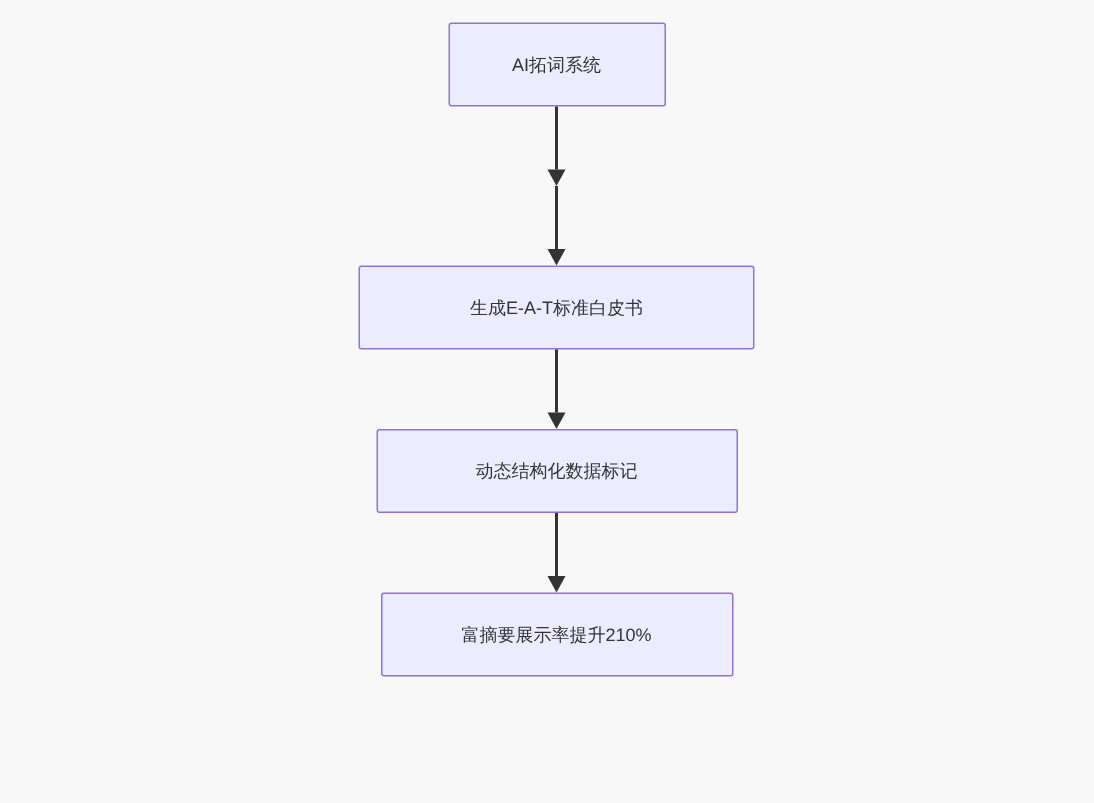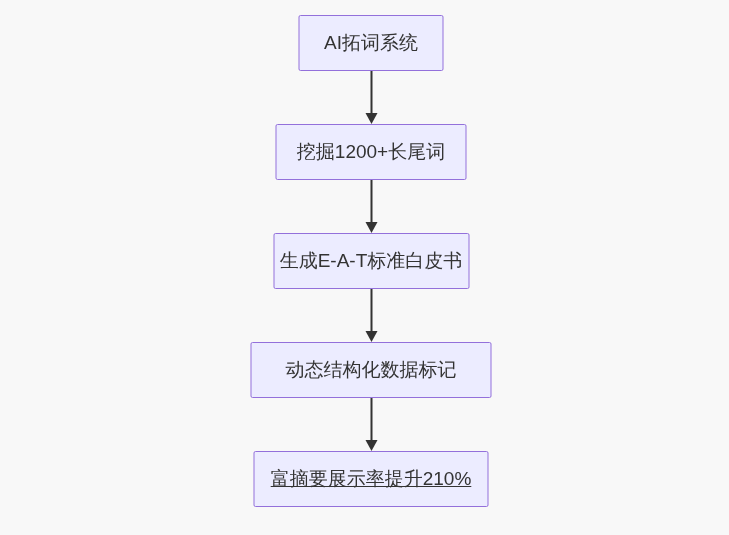--- a/index.html
+++ b/index.html
@@ -30,32 +30,32 @@
     display: flex;
     flex-direction: column;
     align-items: center;
   }
   .node {
     height: 56px;
     background: var(--node-fill);
     border: 1px solid var(--node-border);
     border-radius: 2px;
     color: var(--node-text);
-    font-size: 19px;
+    font-size: 12px;
     display: flex;
     align-items: center;
     justify-content: center;
     text-align: center;
     white-space: nowrap;
   }
   .node-1 { width: 145px; }
   .node-2 { width: 191px; }
-  .node-3 { width: 196px; }
+  .node-3 { width: 264px; }
   .node-4 { width: 241px; }
-  .node-5 { width: 235px; text-decoration: underline; }
+  .node-5 { width: 235px; }
   .arrow {
     height: 53px;
     width: 14px;
     display: flex;
     flex-direction: column;
     align-items: center;
   }
   .arrow .line {
     width: 2px;
     flex: 1 1 auto;
@@ -76,23 +76,20 @@
 
   <div class="node node-1">
     <span>AI拓词系统</span>
   </div>
 
   <div class="arrow">
     <span class="line"></span>
     <span class="head"></span>
   </div>
 
-  <div class="node node-2">
-    <span>挖掘1200+长尾词</span>
-  </div>
 
   <div class="arrow">
     <span class="line"></span>
     <span class="head"></span>
   </div>
 
   <div class="node node-3">
     <span>生成E-A-T标准白皮书</span>
   </div>
 

